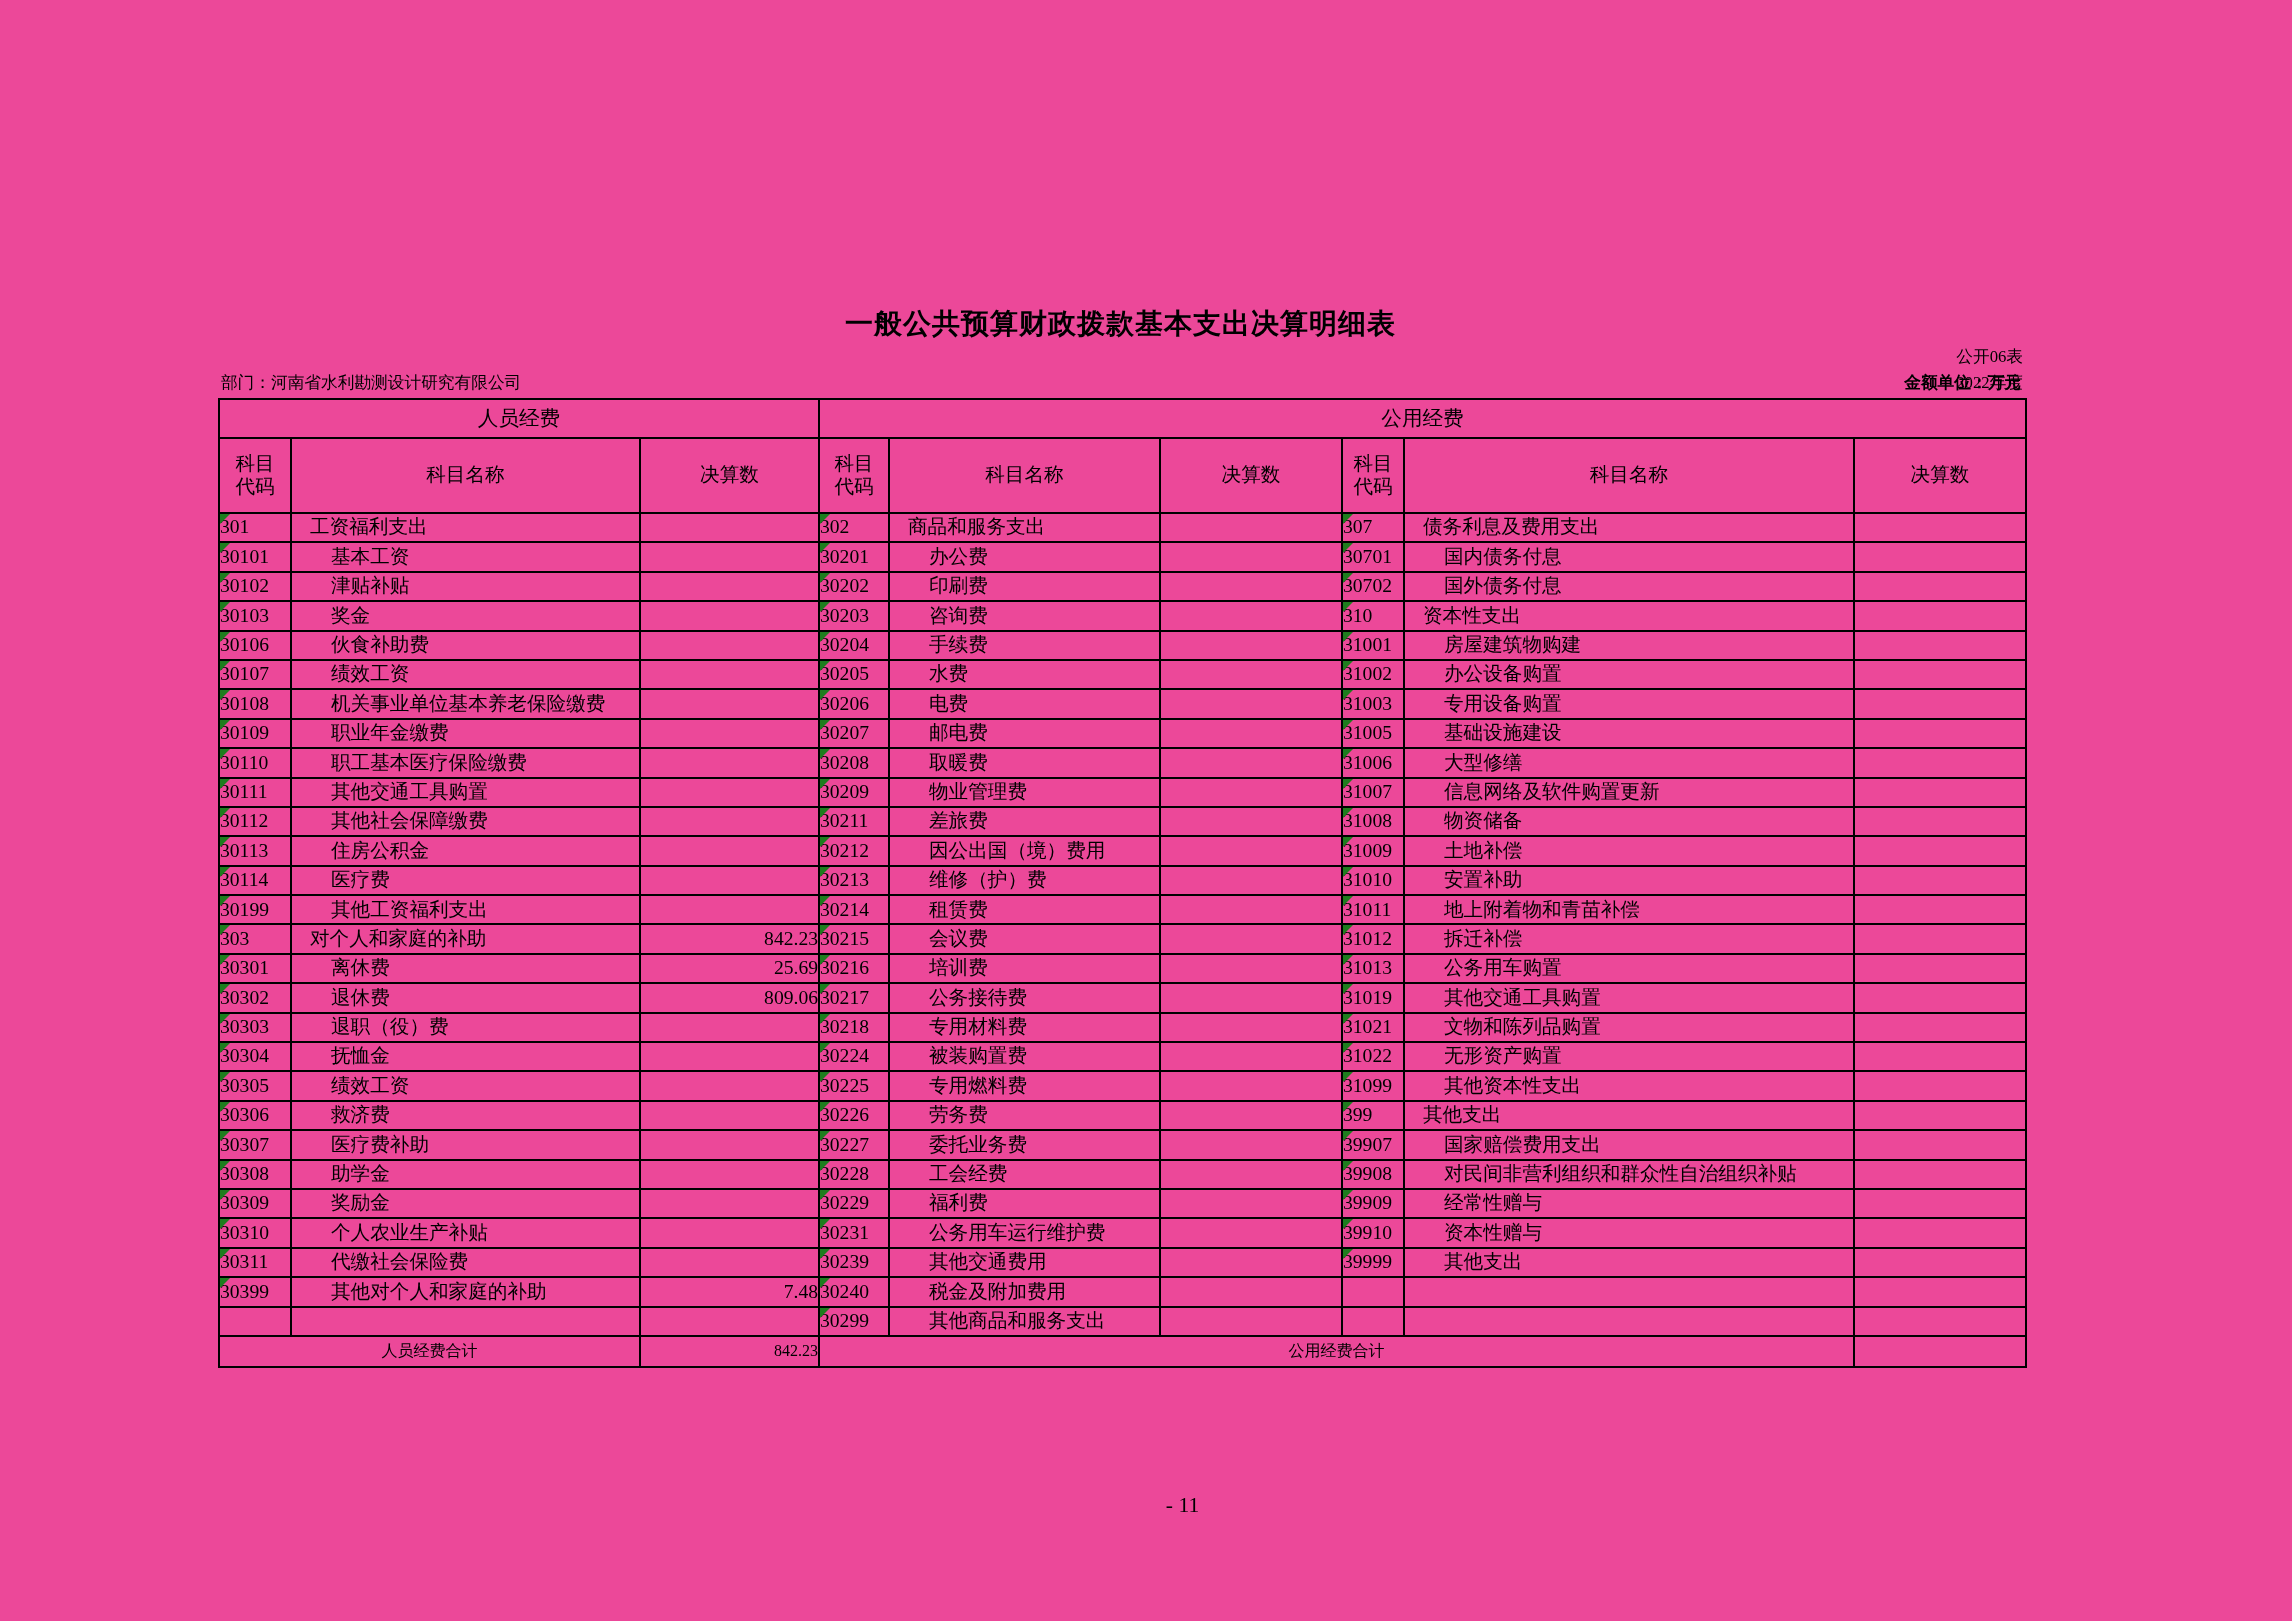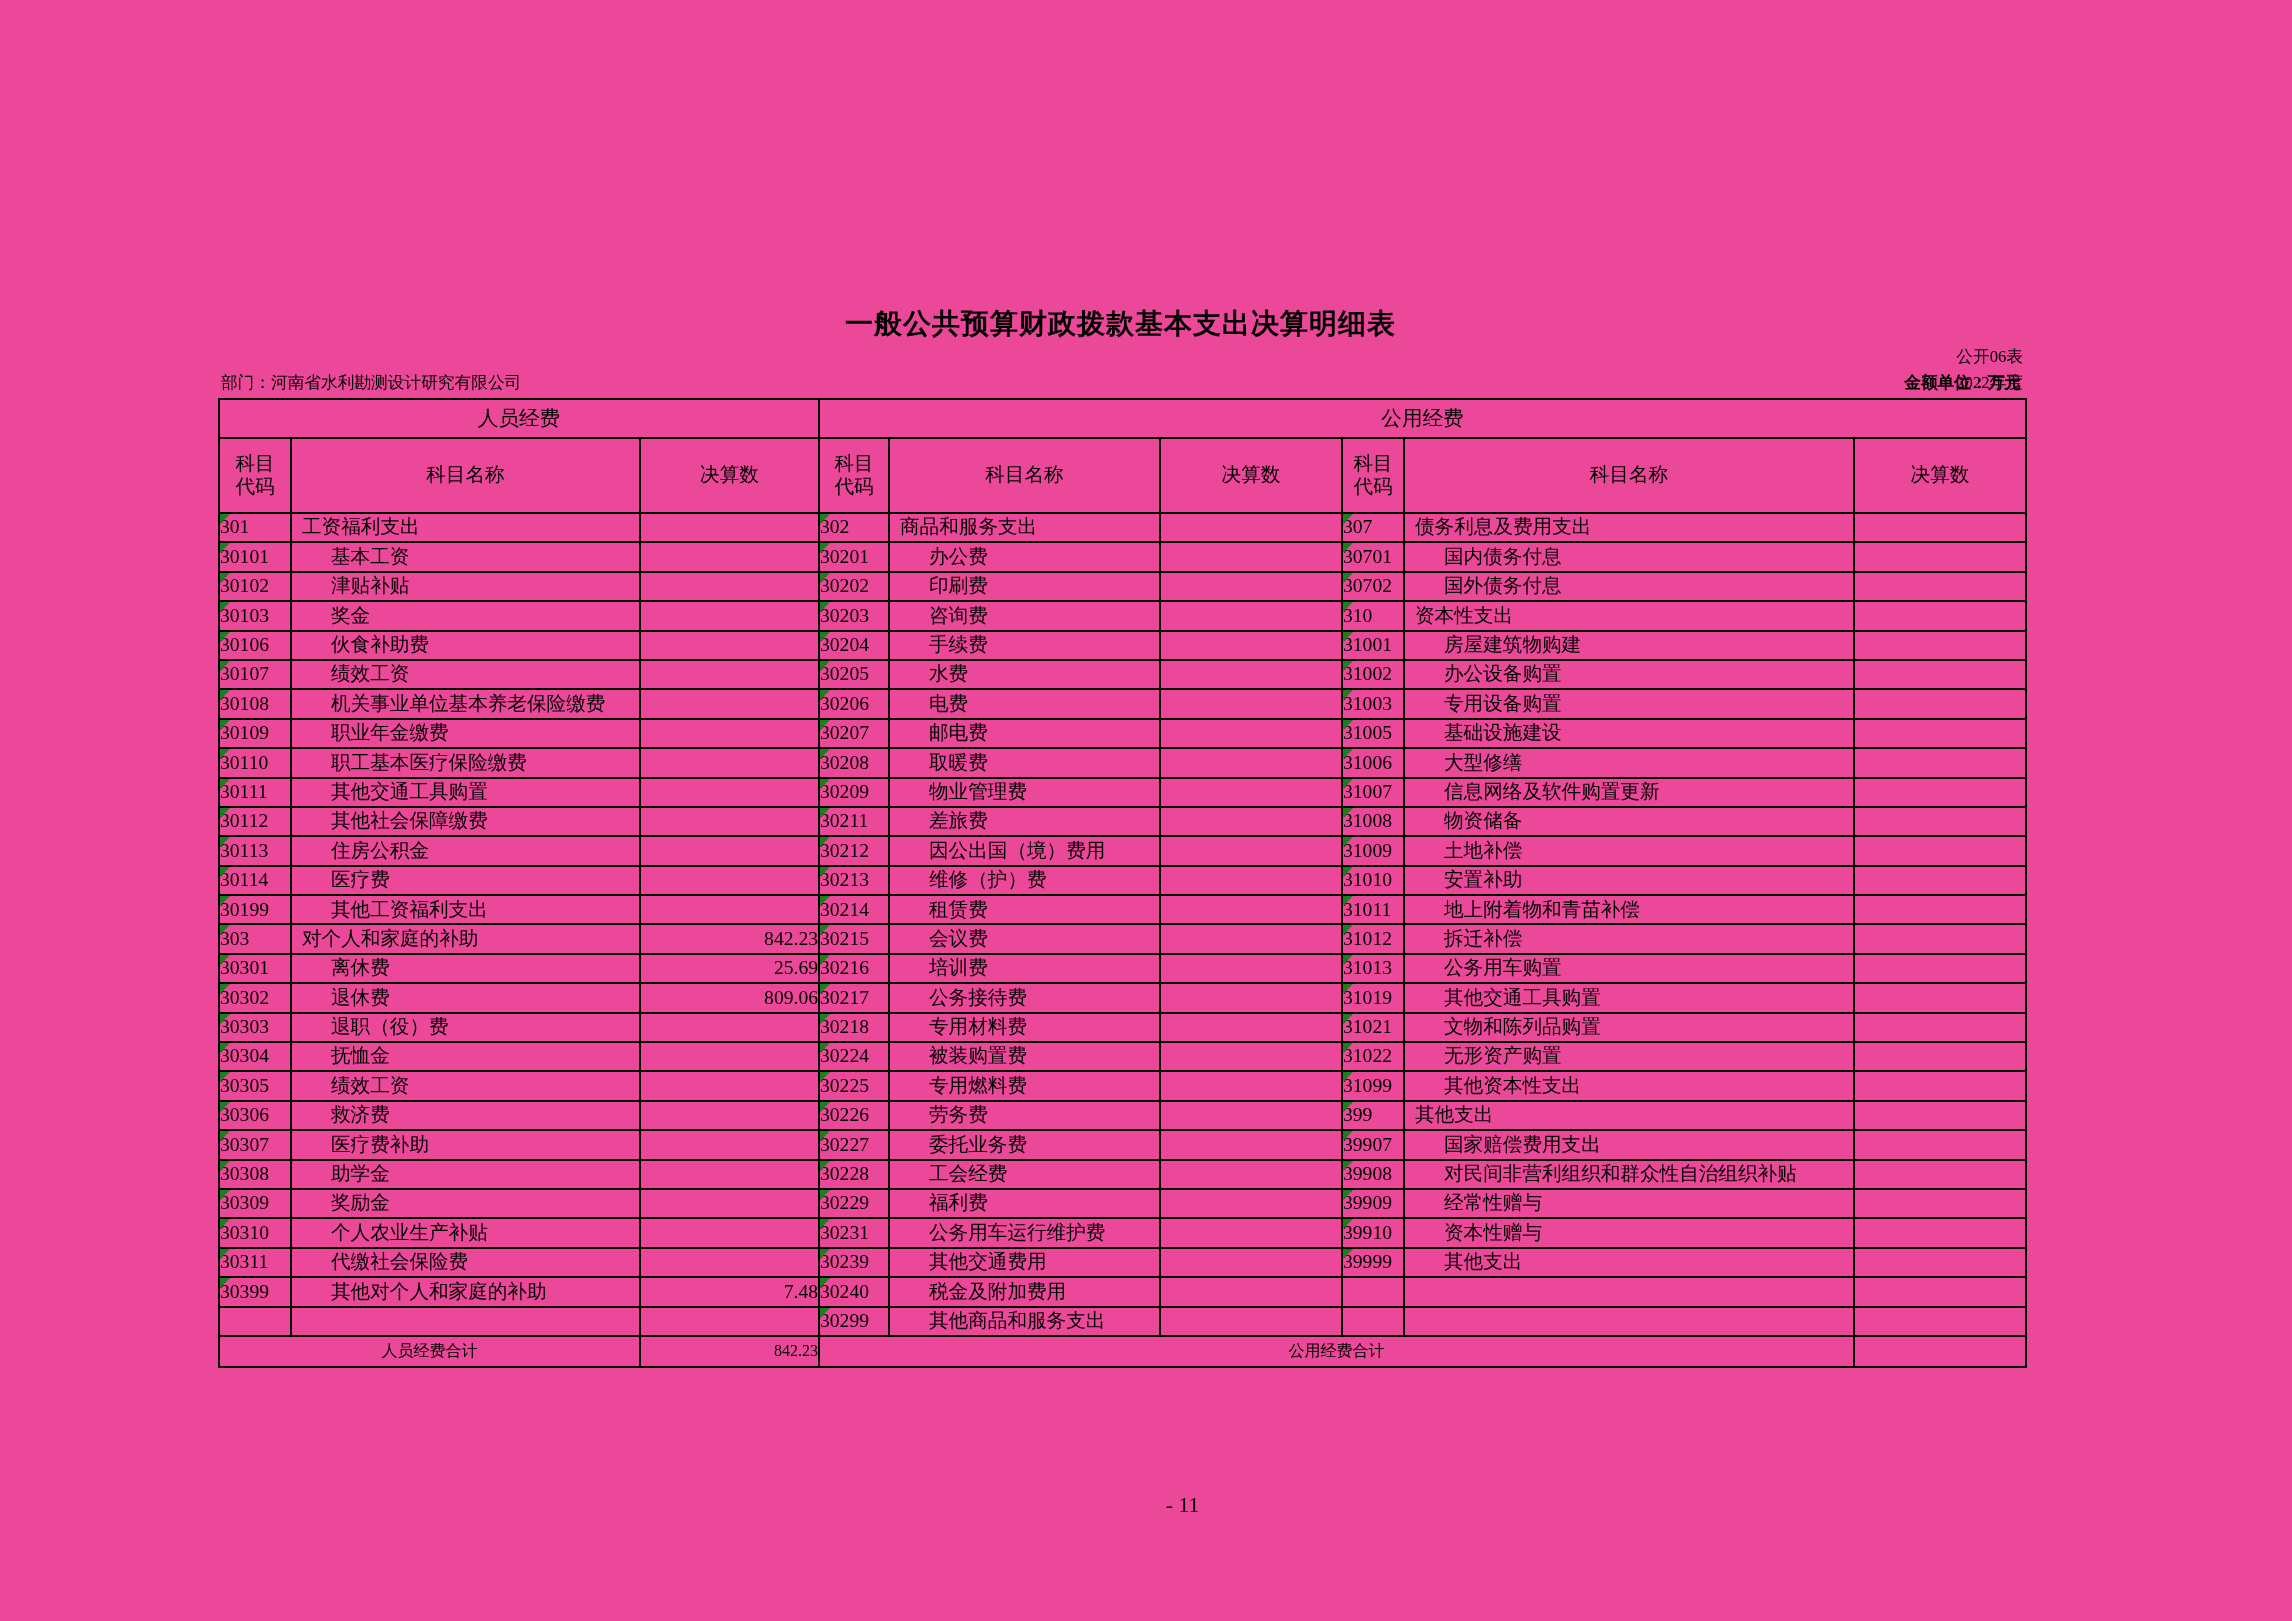--- a/index.html
+++ b/index.html
@@ -33,21 +33,21 @@
   }
   tr.group td { height:37px; text-align:center; font-size:20.6px; border-bottom:2.9px solid #000; }
   tr.cols td  { height:73px; text-align:center; }
   tr.cols td.codehead { padding:0 9.8px; }
   tbody td { height:27.4px; white-space:nowrap; }
   td.code { position:relative; padding-left:3.9px; }
   td.code .tri {
     position:absolute; left:0; top:0; width:0; height:0;
     border-top:10.8px solid var(--tri); border-right:10.8px solid transparent;
   }
-  td.name.lv1 { padding-left:10px; }
+  td.name.lv1 { padding-left:18px; }
   td.name.lv2 { padding-left:39px; }
   td.val { text-align:right; padding-right:5.9px; }
   td.sec { border-left:2.9px solid #000;margin-top:44px; }
   tr.footer td { height:29px; border-top:2.9px solid #000; text-align:center; font-size:16px; }
   tr.footer td.val { text-align:right; }
   .pageno {
     position:absolute; left:0; top:1493px; width:2293px;
     text-align:center; font-size:21.6px;padding-left:36px;
   }
 </style>

